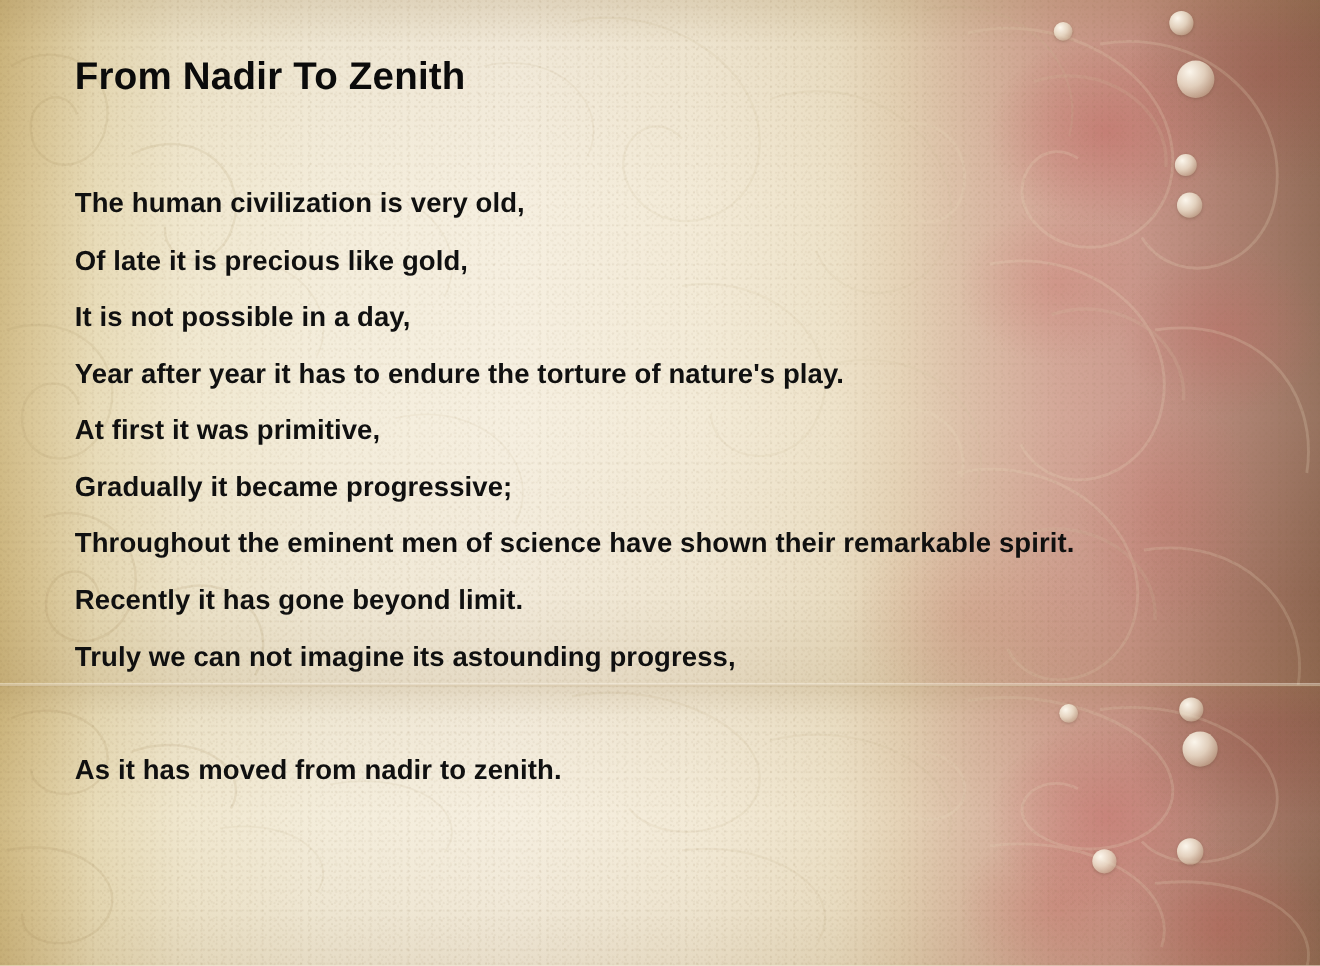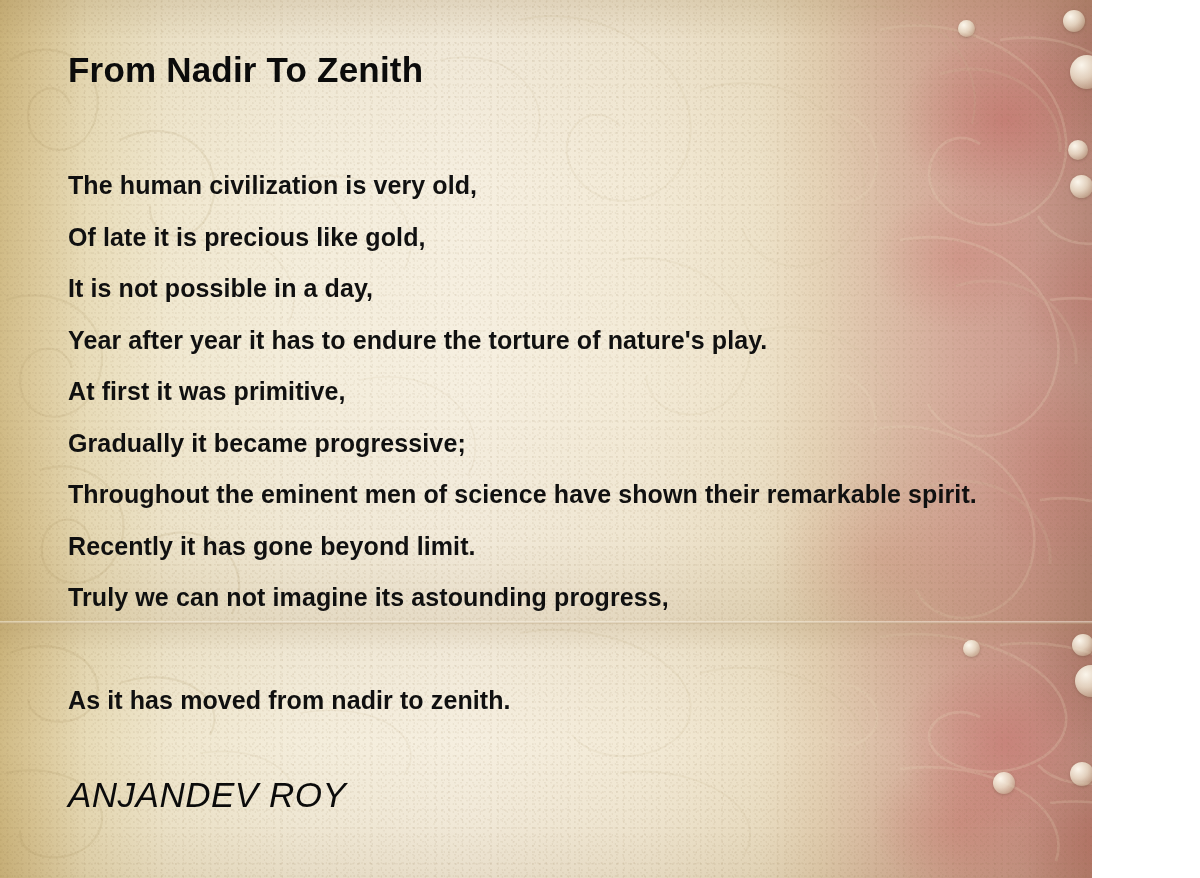--- a/index.html
+++ b/index.html
@@ -4,21 +4,21 @@
 <title>From Nadir To Zenith</title>
 <style>
   html, body {
     margin: 0;
     padding: 0;
     background: #ffffff;
   }
 
   #poem-card {
     position: relative;
-    width: 1092px;
+    width: 1200px;
     height: 878px;
     overflow: hidden;
     font-family: "Liberation Sans", sans-serif;
     background: #e9dcc0;
   }
 
   
 
   .bg-panel {
     position: absolute;
@@ -301,16 +301,15 @@
         <div class="poem-line">Year after year it has to endure the torture of nature's play.</div>
         <div class="poem-line">At first it was primitive,</div>
         <div class="poem-line">Gradually it became progressive;</div>
         <div class="poem-line">Throughout the eminent men of science have shown their remarkable spirit.</div>
         <div class="poem-line">Recently it has gone beyond limit.</div>
         <div class="poem-line">Truly we can not imagine its astounding progress,</div>
         <div class="poem-line blank">&nbsp;</div>
         <div class="poem-line">As it has moved from nadir to zenith.</div>
       </div>
 
-    <p id="poem-author">ANJANDEV ROY</p>
   </div>
 
 </div>
 
 </body></html>

